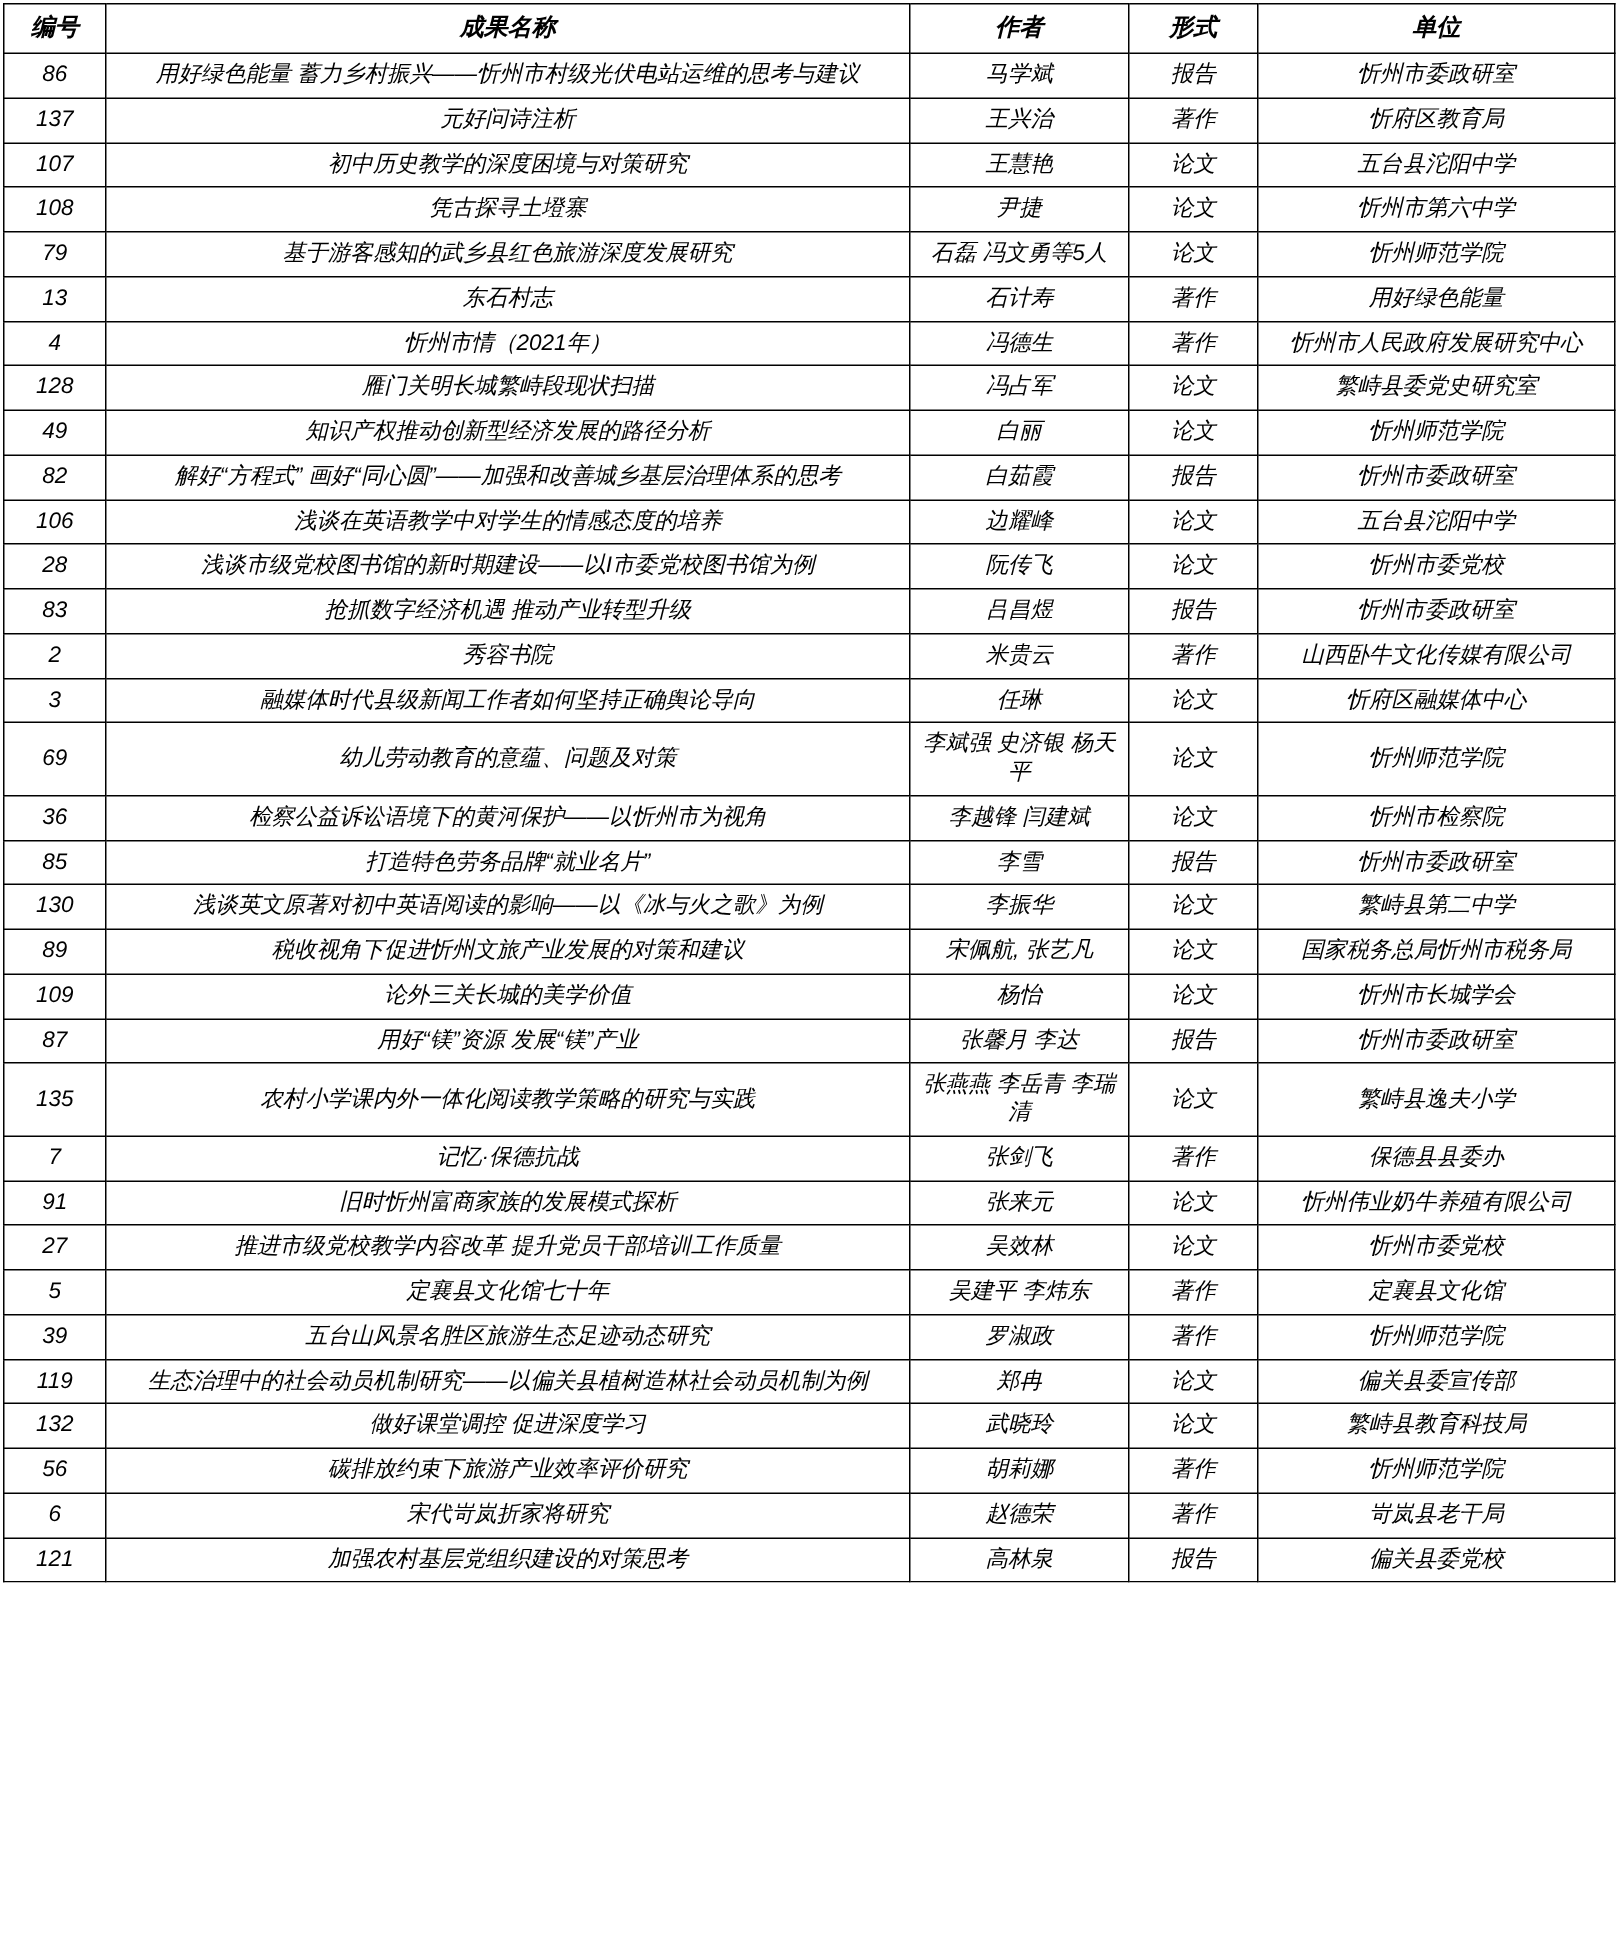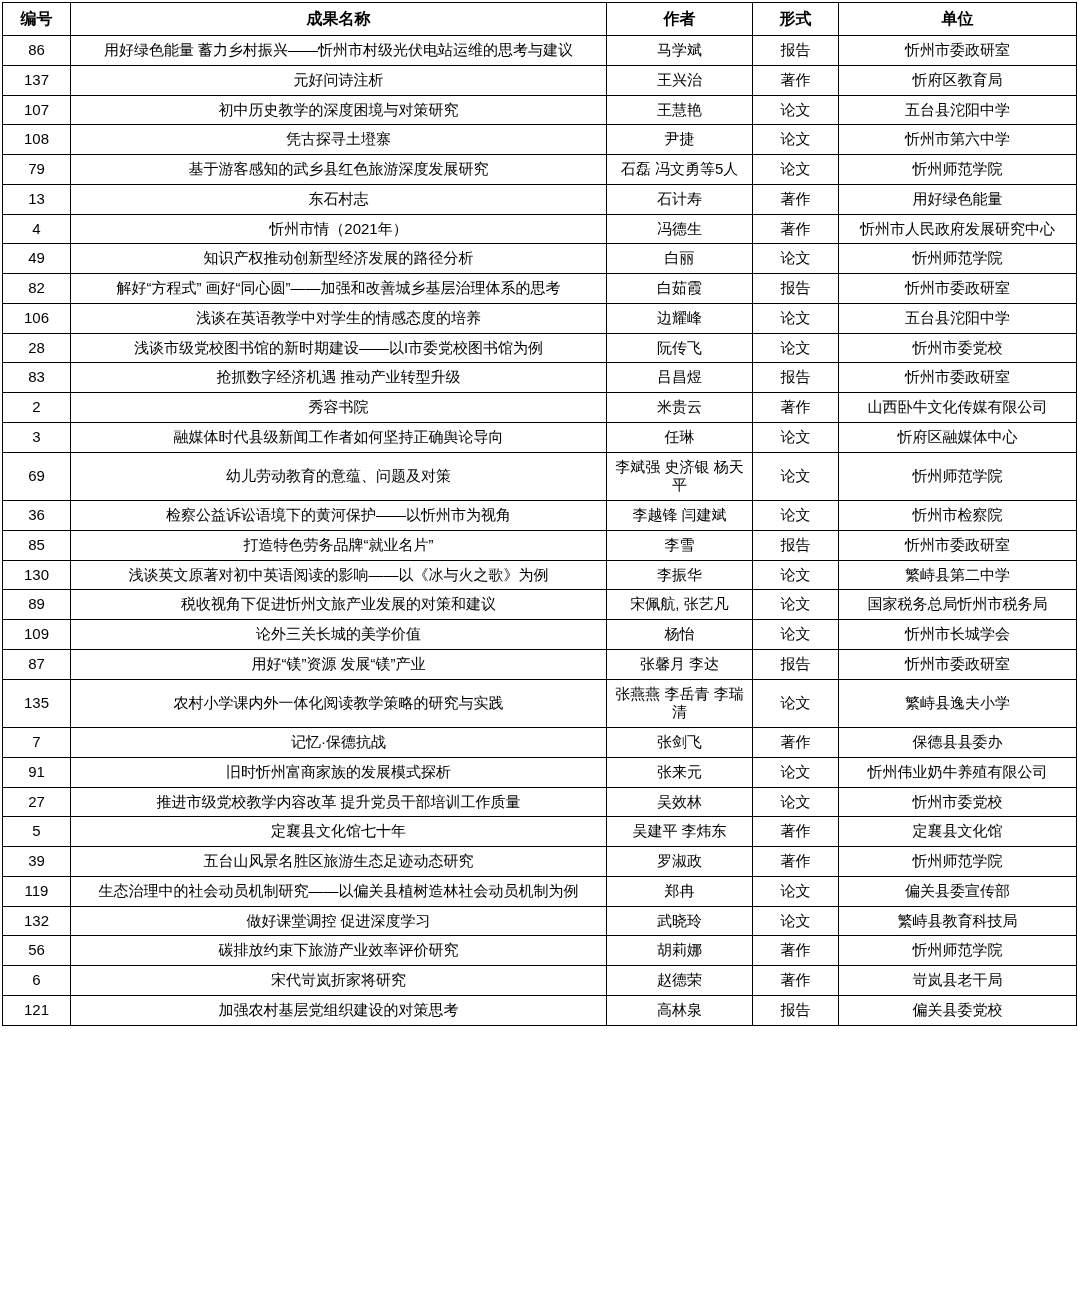--- a/index.html
+++ b/index.html
@@ -15,20 +15,21 @@
   .sheet {
     width: 1078px;
     box-sizing: border-box;
     padding: 0;
   }
   table.results {
     border-collapse: collapse;
     width: 1074px;
     margin: 2px 0 0 2px;
     table-layout: fixed;
+    font-style: italic;
   }
   table.results th,
   table.results td {
     border: 1px solid #000000;
     text-align: center;
     vertical-align: middle;
     font-size: 15px;
     line-height: 1.25;
     padding: 5px 3px;
     word-wrap: break-word;
@@ -121,20 +122,27 @@
           <td class="unit">用好绿色能量</td>
         </tr>
         <tr>
           <td class="id">4</td>
           <td class="title">忻州市情（2021年）</td>
           <td class="author">冯德生</td>
           <td class="form">著作</td>
           <td class="unit">忻州市人民政府发展研究中心</td>
         </tr>
         <tr>
+          <td class="id">128</td>
+          <td class="title">雁门关明长城繁峙段现状扫描</td>
+          <td class="author">冯占军</td>
+          <td class="form">论文</td>
+          <td class="unit">繁峙县委党史研究室</td>
+        </tr>
+        <tr>
           <td class="id">49</td>
           <td class="title">知识产权推动创新型经济发展的路径分析</td>
           <td class="author">白丽</td>
           <td class="form">论文</td>
           <td class="unit">忻州师范学院</td>
         </tr>
         <tr>
           <td class="id">82</td>
           <td class="title">解好“方程式” 画好“同心圆”――加强和改善城乡基层治理体系的思考</td>
           <td class="author">白茹霞</td>

